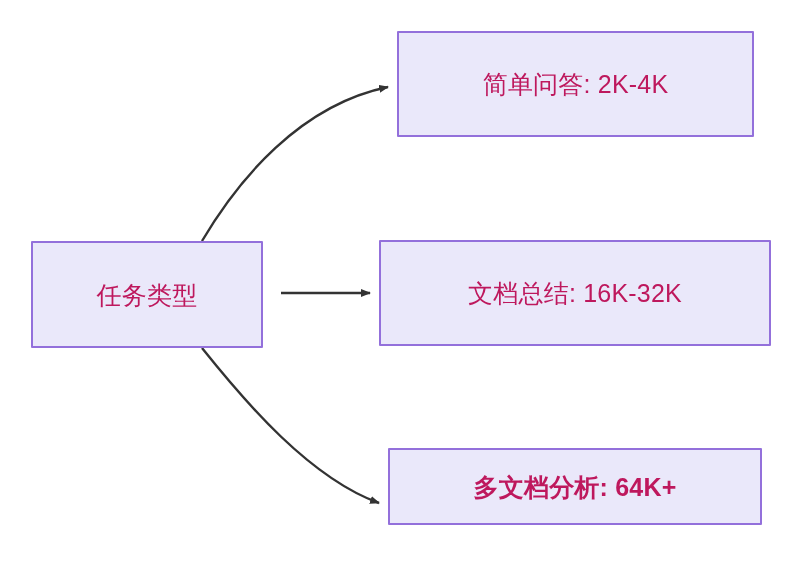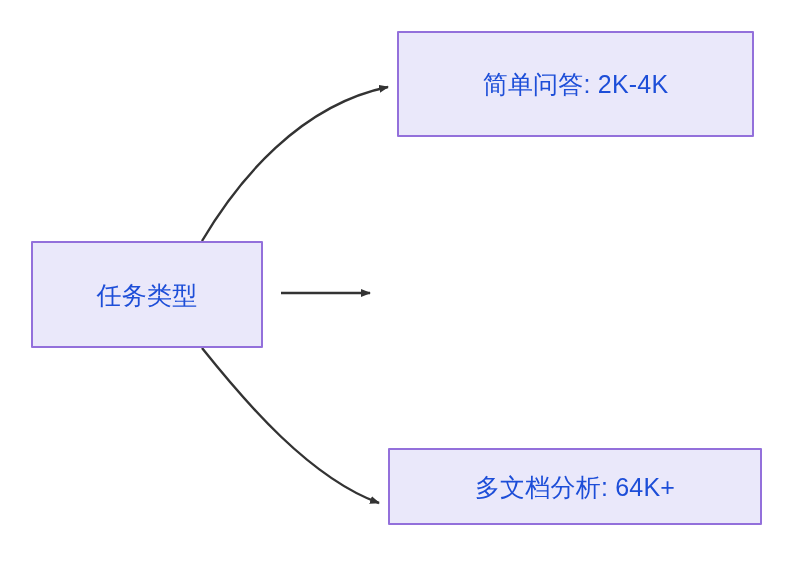--- a/index.html
+++ b/index.html
@@ -36,21 +36,21 @@
     box-sizing: border-box;
     background: #eae8fa;
     border: 2px solid #9370db;
     border-radius: 1px;
     display: flex;
     align-items: center;
     justify-content: center;
   }
 
   .node-label {
-    color: #1d4ed8;
+    color: #be185d;
     font-size: 25px;
     line-height: 1.2;
     letter-spacing: 0.2px;
     white-space: nowrap;
     text-align: center;
   }
 
   
   #node-source {
     left: 31px;
@@ -68,20 +68,21 @@
     left: 379px;
     top: 240px;
     width: 392px;
     height: 106px;
   }
   #node-multi-doc {
     left: 388px;
     top: 448px;
     width: 374px;
     height: 77px;
+    font-weight: bold;
   }
 </style>
 </head>
 <body>
 
 <div id="diagram-canvas">
 
   <svg class="edge-layer" viewBox="0 0 787 572" width="787" height="572" xmlns="http://www.w3.org/2000/svg">
     <defs>
       <marker id="arrowhead" markerWidth="10" markerHeight="8" refX="9" refY="4" orient="auto" markerUnits="userSpaceOnUse">
@@ -97,18 +98,21 @@
   </svg>
 
   <div class="node" id="node-source">
     <span class="node-label">任务类型</span>
   </div>
 
   <div class="node" id="node-simple-qa">
     <span class="node-label">简单问答: 2K-4K</span>
   </div>
 
+  <div class="node" id="node-doc-summary">
+    <span class="node-label">文档总结: 16K-32K</span>
+  </div>
 
   <div class="node" id="node-multi-doc">
     <span class="node-label">多文档分析: 64K+</span>
   </div>
 
 </div>
 
 </body></html>

